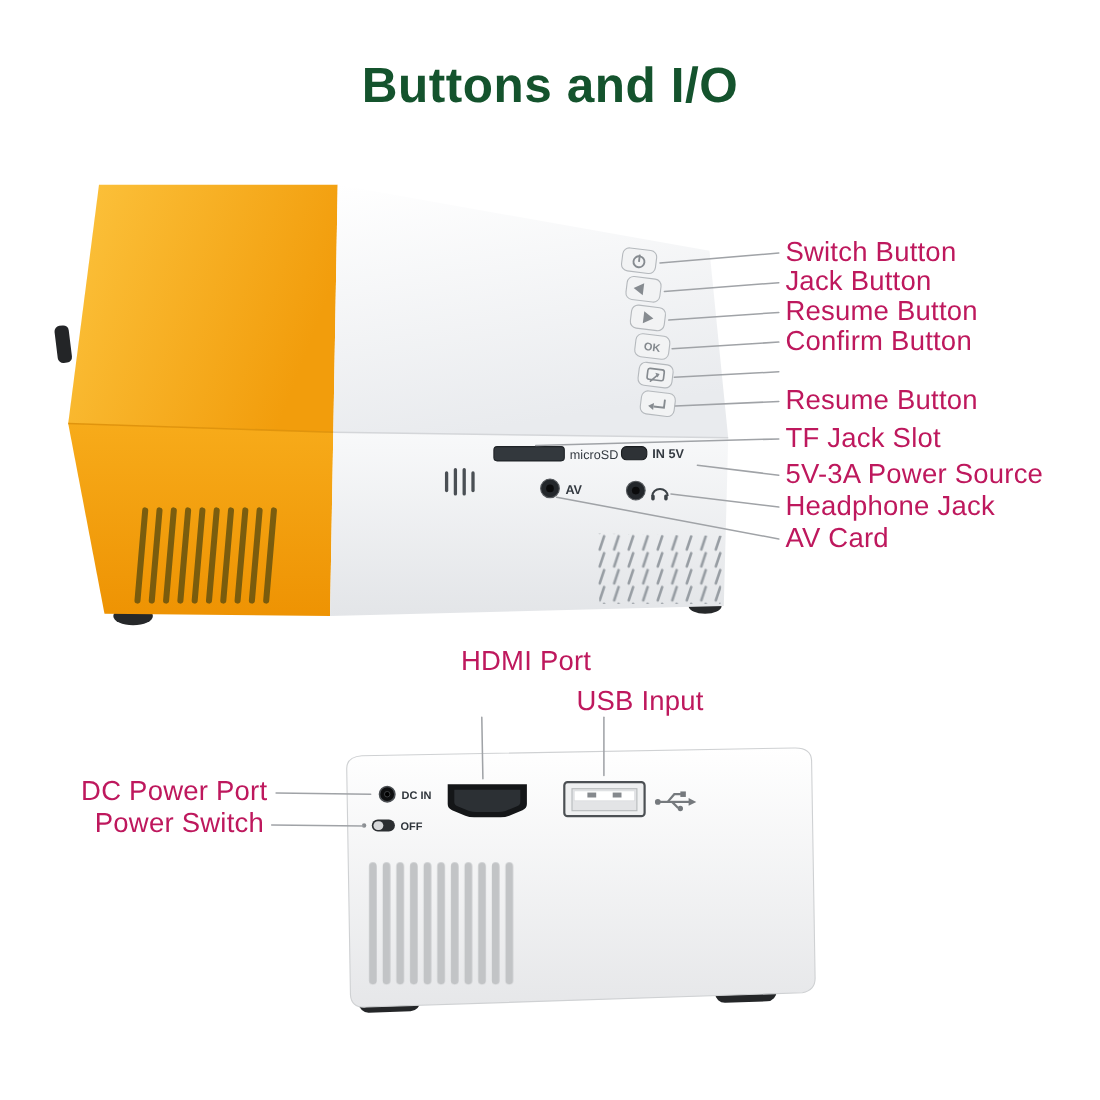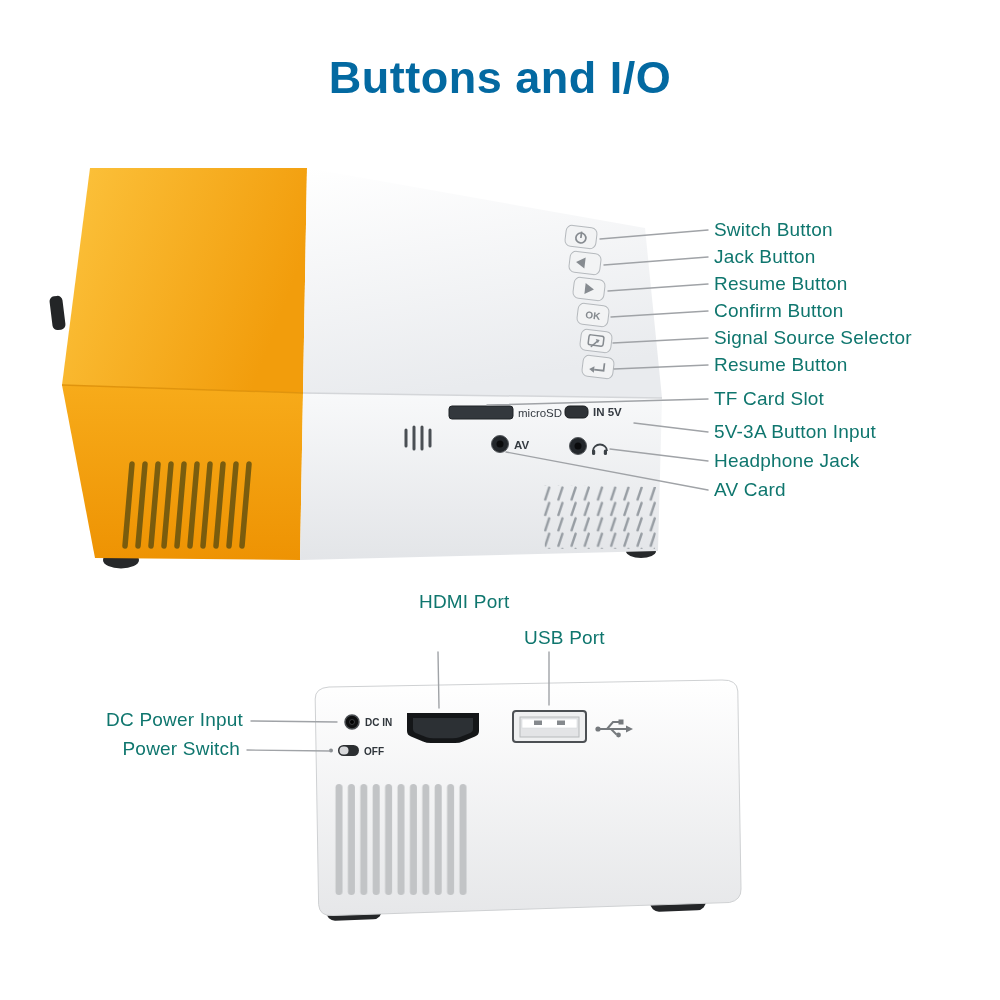--- a/index.html
+++ b/index.html
@@ -2,25 +2,25 @@
 <html><head>
 <meta charset="utf-8">
 <style>
   html,body{margin:0;padding:0;background:#ffffff;}
   .canvas{
     position:relative;width:1000px;height:1000px;background:#ffffff;
     font-family:"Liberation Sans",sans-serif;overflow:hidden;
   }
   .title{
     position:absolute;top:52px;left:0;width:1000px;text-align:center;
-    font-size:45px;font-weight:700;color:#0369a1;letter-spacing:.5px;
+    font-size:45px;font-weight:700;color:#14532d;letter-spacing:.5px;
   }
   .art{position:absolute;left:0;top:0;width:1000px;height:1000px;}
   .callout{
-    position:absolute;font-size:19px;line-height:23px;color:#0f766e;
+    position:absolute;font-size:25px;line-height:23px;color:#be185d;
     white-space:nowrap;font-weight:400;letter-spacing:.2px;
   }
   svg text{font-family:"Liberation Sans",sans-serif;}
   .mark{font-size:11.5px;fill:#343a41;}
   .mark-b{font-weight:700;}
   .mark-sm{font-size:10px;font-weight:700;fill:#2f353b;}
   .btn-label{font-size:10px;font-weight:700;fill:#84898e;text-anchor:middle;}
 </style>
 </head>
 <body>
@@ -215,25 +215,24 @@
       <line x1="549" y1="652" x2="549" y2="705"></line>
       <line x1="251" y1="721" x2="337" y2="722"></line>
       <line x1="247" y1="750" x2="330" y2="751"></line>
     </g>
   </svg>
 
   <div class="callout" style="left:714px;top:218px">Switch Button</div>
   <div class="callout" style="left:714px;top:245px">Jack Button</div>
   <div class="callout" style="left:714px;top:272px">Resume Button</div>
   <div class="callout" style="left:714px;top:299px">Confirm Button</div>
-  <div class="callout" style="left:714px;top:326px">Signal Source Selector</div>
   <div class="callout" style="left:714px;top:353px">Resume Button</div>
-  <div class="callout" style="left:714px;top:387px">TF Card Slot</div>
-  <div class="callout" style="left:714px;top:420px">5V-3A Button Input</div>
+  <div class="callout" style="left:714px;top:387px">TF Jack Slot</div>
+  <div class="callout" style="left:714px;top:420px">5V-3A Power Source</div>
   <div class="callout" style="left:714px;top:449px">Headphone Jack</div>
   <div class="callout" style="left:714px;top:478px">AV Card</div>
 
   <div class="callout" style="left:419px;top:590px">HDMI Port</div>
-  <div class="callout" style="left:524px;top:626px">USB Port</div>
-  <div class="callout" style="right:757px;top:708px">DC Power Input</div>
+  <div class="callout" style="left:524px;top:626px">USB Input</div>
+  <div class="callout" style="right:757px;top:708px">DC Power Port</div>
   <div class="callout" style="right:760px;top:737px">Power Switch</div>
 
 </div>
 
 </body></html>

